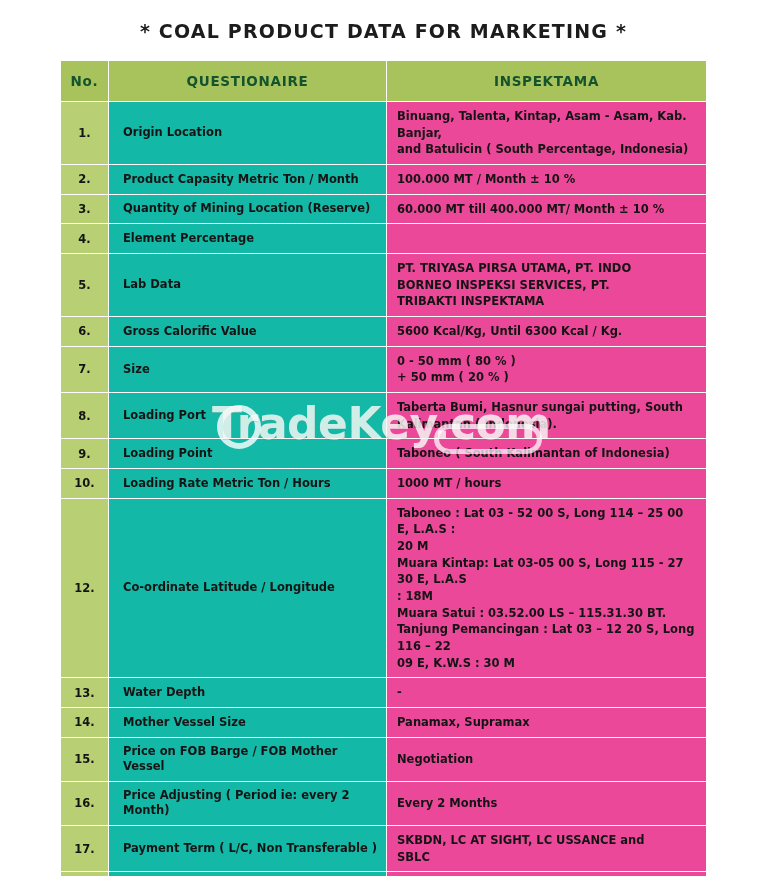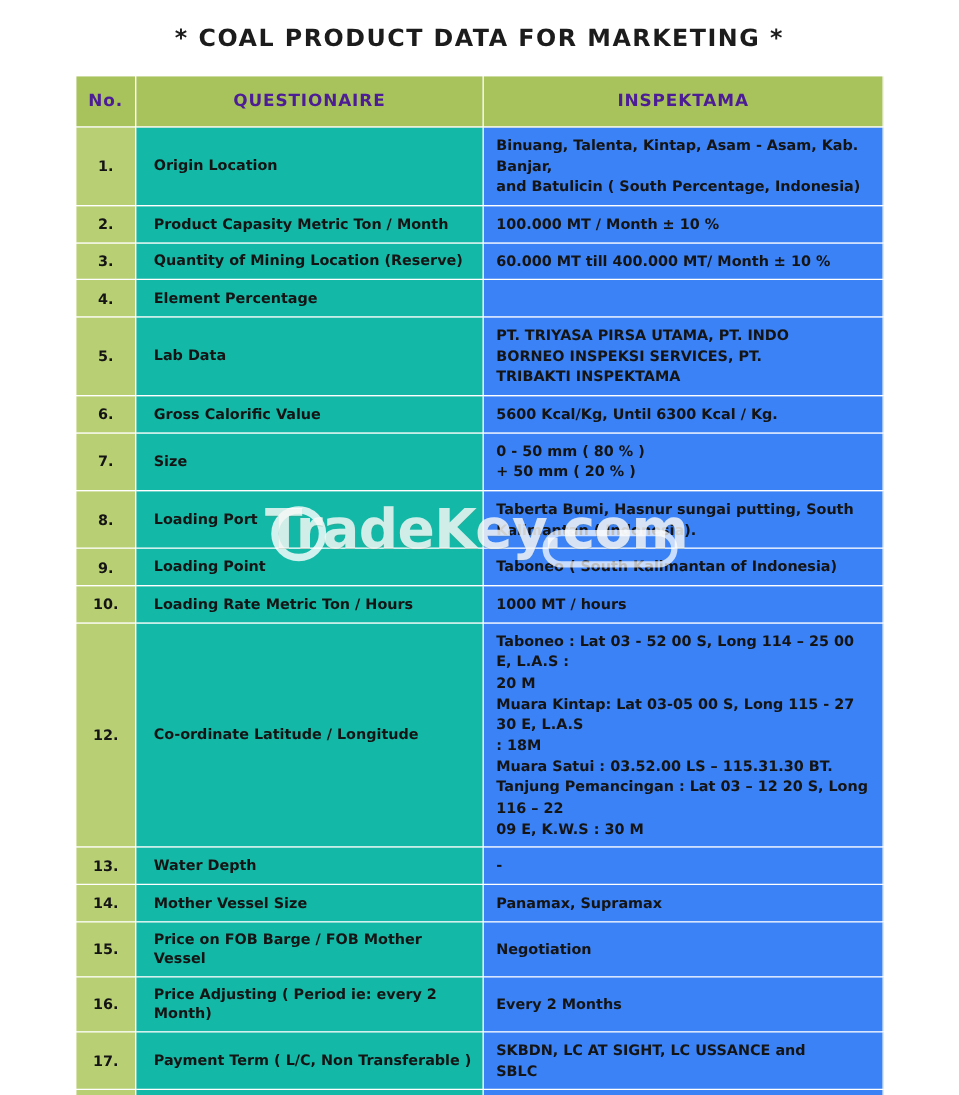--- a/index.html
+++ b/index.html
@@ -35,21 +35,21 @@
     width: 646px;
     margin: 0 auto;
     table-layout: fixed;
   }
   table.coal col.c-no { width: 48px; }
   table.coal col.c-q  { width: 278px; }
   table.coal col.c-d  { width: 320px; }
 
   table.coal th {
     background: #a8c25c;
-    color: #4c1d95;
+    color: #14532d;
     font-size: 13.5px;
     font-weight: bold;
     letter-spacing: 0.7px;
     padding: 12px 6px;
     border: 1px solid #ffffff;
     text-align: center;
     font-family: "DejaVu Sans", sans-serif;
   }
   table.coal th.th-no { font-size: 13.5px; }
 
@@ -68,21 +68,21 @@
     font-size: 11.5px;
     width: 48px;
   }
   td.q {
     background: #14b8a6;
     font-weight: bold;
     padding: 6px 8px 6px 14px;
     line-height: 1.35;
   }
   td.d {
-    background: #3b82f6;
+    background: #ec4899;
     font-weight: bold;
     padding: 6px 8px 6px 10px;
     line-height: 1.45;
   }
   td.d .line { display: block; }
 
   
   .watermark {
     position: absolute;
     left: 16px;

